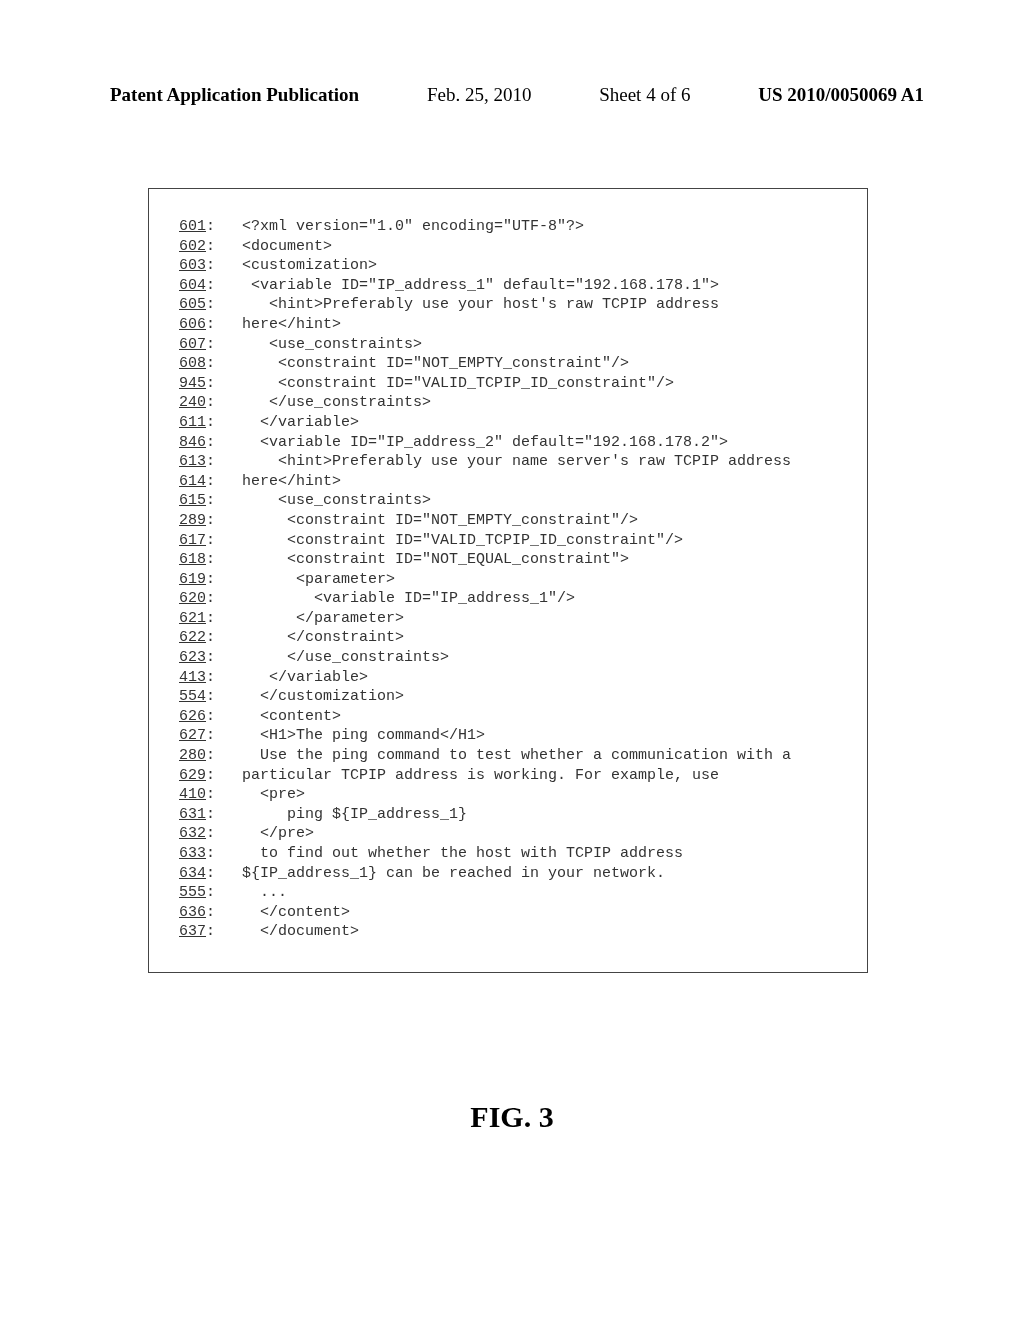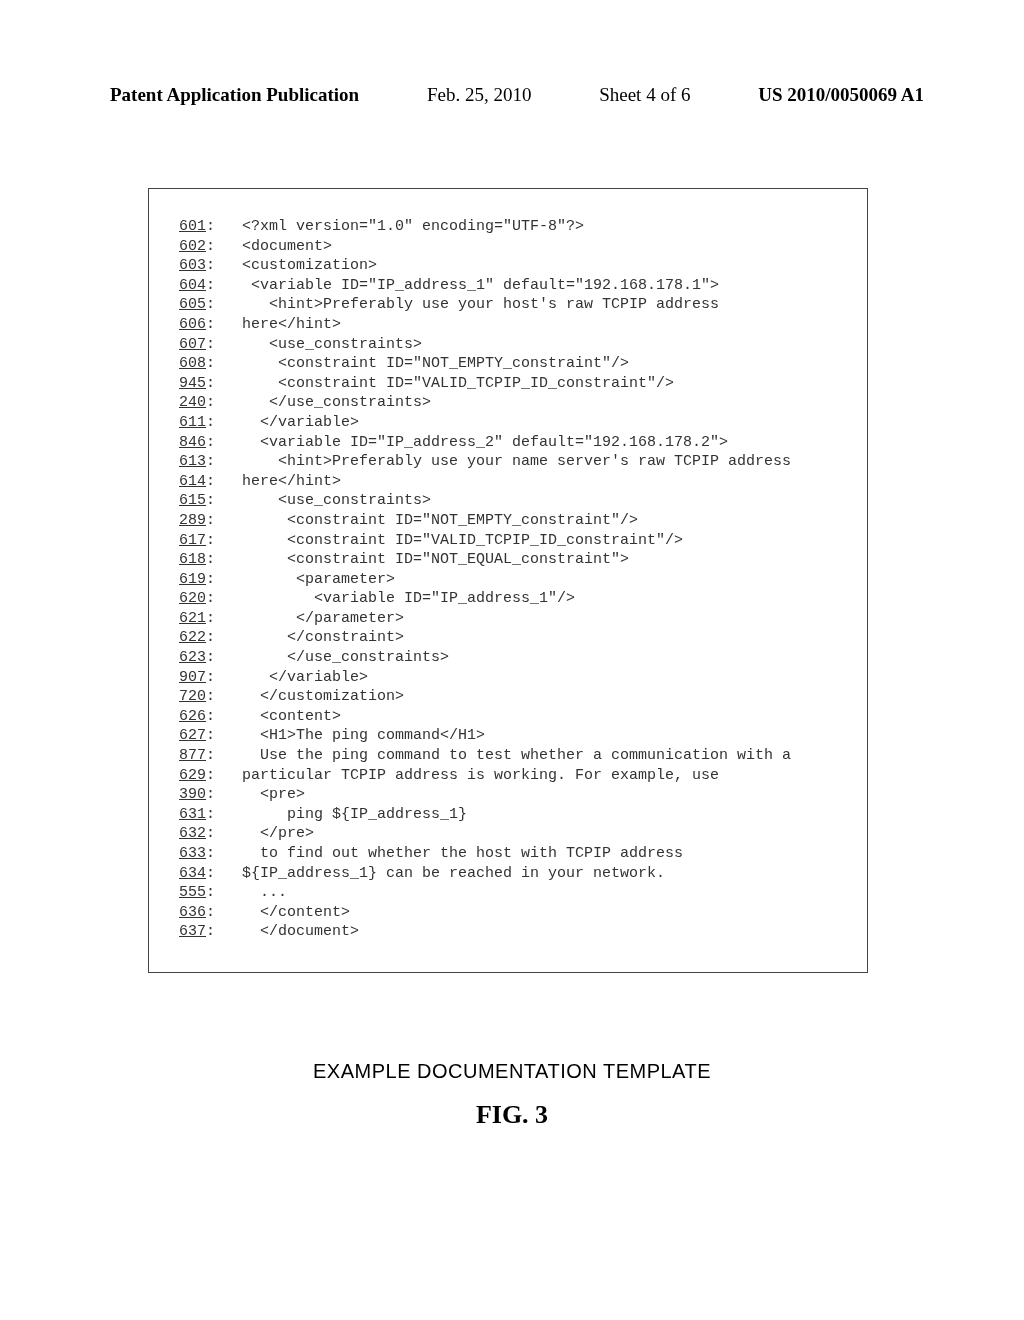--- a/index.html
+++ b/index.html
@@ -68,21 +68,21 @@
     font-size: 20px;
     letter-spacing: 0.5px;
   }
   .figlabel {
     position: absolute;
     top: 1100px;
     left: 0;
     width: 1024px;
     text-align: center;
     font-family: "Times New Roman", Times, serif;
-    font-size: 26px;
+    font-size: 30px;
     font-weight: bold;
   }
 </style>
 </head>
 <body>
 
 <div class="page">
 
   <div class="header">
     <span class="pub">Patent Application Publication</span>
@@ -107,32 +107,31 @@
 <span class="ln">614</span>:   <span>here&lt;/hint&gt;</span>
 <span class="ln">615</span>:   <span>    &lt;use_constraints&gt;</span>
 <span class="ln">289</span>:   <span>     &lt;constraint ID="NOT_EMPTY_constraint"/&gt;</span>
 <span class="ln">617</span>:   <span>     &lt;constraint ID="VALID_TCPIP_ID_constraint"/&gt;</span>
 <span class="ln">618</span>:   <span>     &lt;constraint ID="NOT_EQUAL_constraint"&gt;</span>
 <span class="ln">619</span>:   <span>      &lt;parameter&gt;</span>
 <span class="ln">620</span>:   <span>        &lt;variable ID="IP_address_1"/&gt;</span>
 <span class="ln">621</span>:   <span>      &lt;/parameter&gt;</span>
 <span class="ln">622</span>:   <span>     &lt;/constraint&gt;</span>
 <span class="ln">623</span>:   <span>     &lt;/use_constraints&gt;</span>
-<span class="ln">907</span>:   <span>   &lt;/variable&gt;</span>
-<span class="ln">720</span>:   <span>  &lt;/customization&gt;</span>
+<span class="ln">413</span>:   <span>   &lt;/variable&gt;</span>
+<span class="ln">554</span>:   <span>  &lt;/customization&gt;</span>
 <span class="ln">626</span>:   <span>  &lt;content&gt;</span>
 <span class="ln">627</span>:   <span>  &lt;H1&gt;The ping command&lt;/H1&gt;</span>
-<span class="ln">877</span>:   <span>  Use the ping command to test whether a communication with a</span>
+<span class="ln">280</span>:   <span>  Use the ping command to test whether a communication with a</span>
 <span class="ln">629</span>:   <span>particular TCPIP address is working. For example, use</span>
-<span class="ln">390</span>:   <span>  &lt;pre&gt;</span>
+<span class="ln">410</span>:   <span>  &lt;pre&gt;</span>
 <span class="ln">631</span>:   <span>     ping ${IP_address_1}</span>
 <span class="ln">632</span>:   <span>  &lt;/pre&gt;</span>
 <span class="ln">633</span>:   <span>  to find out whether the host with TCPIP address</span>
 <span class="ln">634</span>:   <span>${IP_address_1} can be reached in your network.</span>
 <span class="ln">555</span>:   <span>  ...</span>
 <span class="ln">636</span>:   <span>  &lt;/content&gt;</span>
 <span class="ln">637</span>:   <span>  &lt;/document&gt;</span>
 </div>
 
-  <div class="caption">EXAMPLE DOCUMENTATION TEMPLATE</div>
   <div class="figlabel">FIG. 3</div>
 
 </div>
 
 </body></html>

